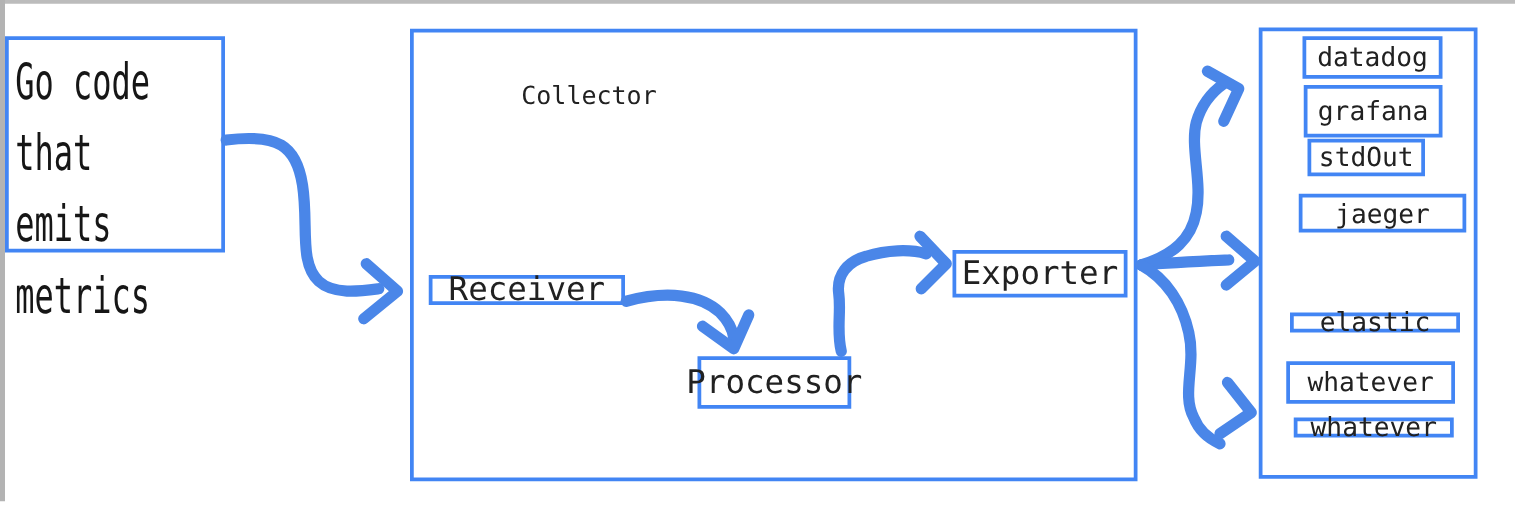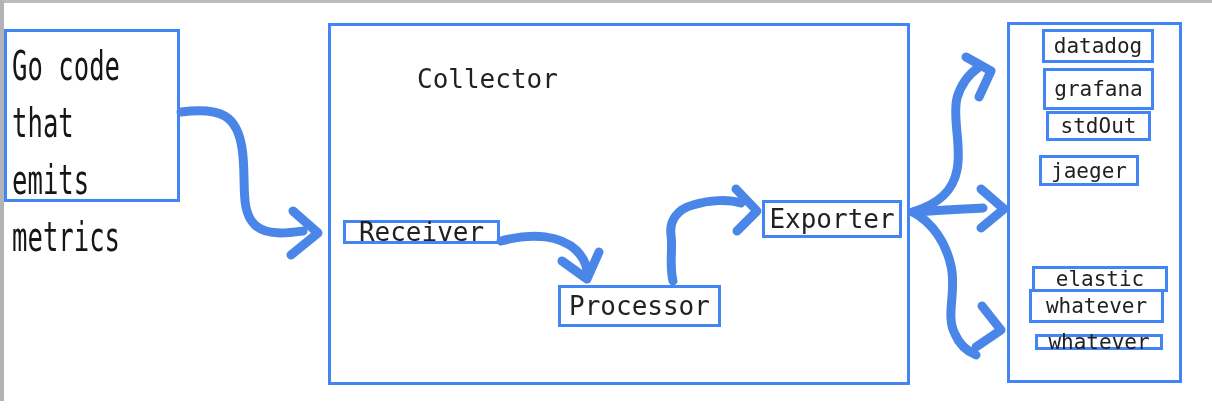--- a/index.html
+++ b/index.html
@@ -22,25 +22,25 @@
   }
   .label-box{display:flex;align-items:center;justify-content:center;}
 
   .source-box{left:4px;top:29px;width:176px;height:173px;}
   .source-text{
     display:inline-block;padding:6px 0 0 8px;font-size:40px;line-height:57px;
     white-space:pre-line;transform:scaleX(0.64);transform-origin:0 0;color:#161616;
   }
 
   .collector-box{left:328px;top:23px;width:582px;height:362px;}
-  .collector-title{position:absolute;left:86px;top:38px;font-size:26px;color:var(--text);text-align:center;}
+  .collector-title{position:absolute;left:86px;top:38px;font-size:20px;color:var(--text);text-align:center;}
 
   .stage-label{font-size:26px;}
   .receiver-box{left:343px;top:220px;width:157px;height:24px;}
-  .processor-box{left:558px;top:285px;width:163px;height:42px;}
+  .processor-box{left:558px;top:285px;width:123px;height:42px;}
   .exporter-box{left:762px;top:200px;width:140px;height:38px;}
 
   .sinks-outer{left:1007px;top:22px;width:175px;height:361px;}
   .sink-box{font-size:21px;}
 
   .arrows{
     position:absolute;left:0;top:0;width:1212px;height:410px;
     pointer-events:none;z-index:5;
   }
   .arrow-stroke{
@@ -77,27 +77,27 @@
   </div>
 
   <div class="box sinks-outer"></div>
 
   <div class="box label-box sink-box" style="left:1042px;top:29px;width:112px;height:34px">
     <span>datadog</span>
   </div>
   <div class="box label-box sink-box" style="left:1043px;top:68px;width:111px;height:42px">
     <span>grafana</span>
   </div>
-  <div class="box label-box sink-box" style="left:1046px;top:111px;width:105px;height:30px">
+  <div class="box label-box sink-box" style="left:1046px;top:111px;width:94px;height:30px">
     <span>stdOut</span>
   </div>
-  <div class="box label-box sink-box" style="left:1039px;top:155px;width:100px;height:31px">
+  <div class="box label-box sink-box" style="left:1039px;top:155px;width:134px;height:31px">
     <span>jaeger</span>
   </div>
-  <div class="box label-box sink-box" style="left:1032px;top:266px;width:136px;height:26px">
+  <div class="box label-box sink-box" style="left:1032px;top:250px;width:136px;height:16px">
     <span>elastic</span>
   </div>
   <div class="box label-box sink-box" style="left:1029px;top:289px;width:135px;height:34px">
     <span>whatever</span>
   </div>
   <div class="box label-box sink-box" style="left:1035px;top:334px;width:128px;height:16px">
     <span>whatever</span>
   </div>
 
   <svg class="arrows" viewBox="0 0 1212 410">

